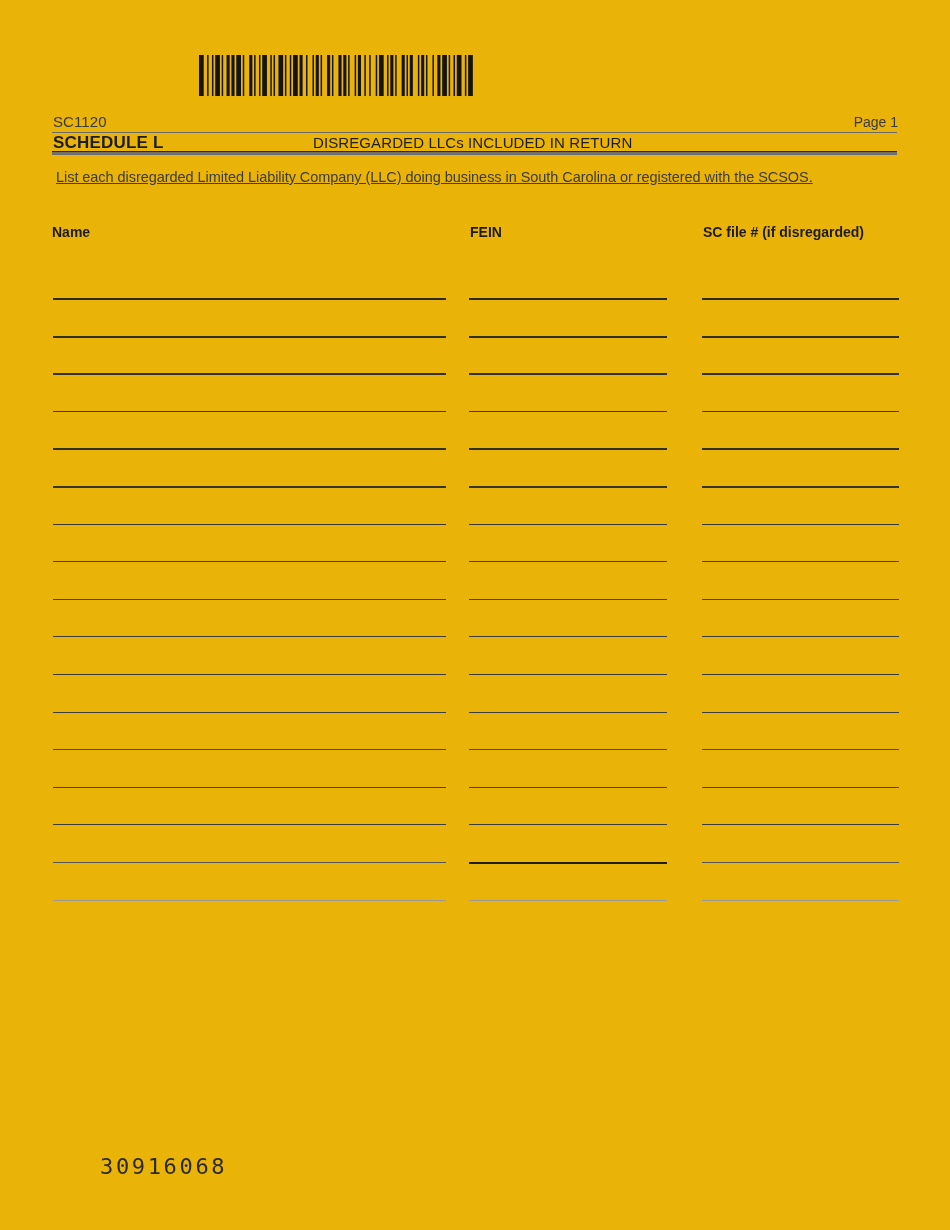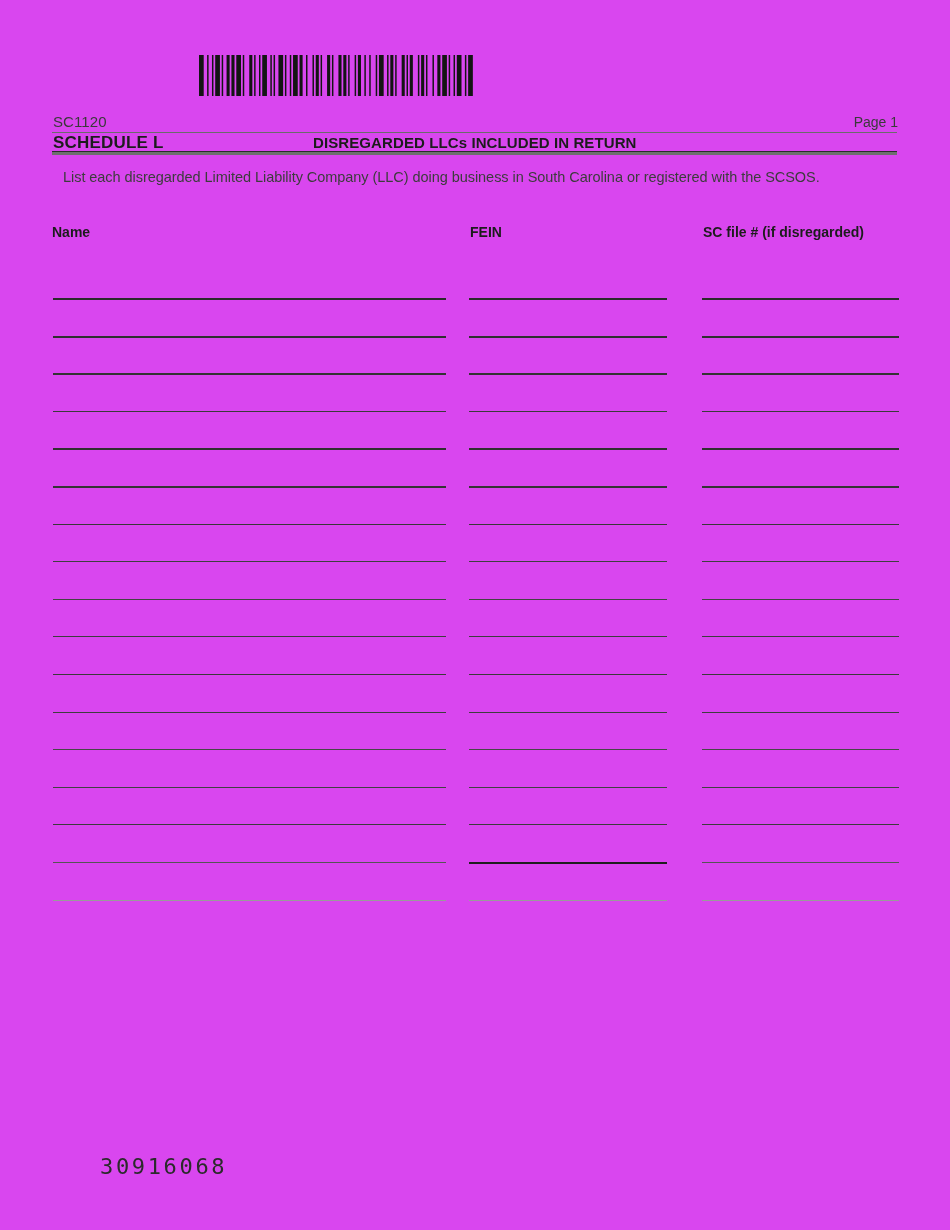--- a/index.html
+++ b/index.html
@@ -9,21 +9,21 @@
     background: #ffffff;
   }
   body {
     font-family: "Liberation Sans", sans-serif;
     color: #231f20;
   }
   .page {
     position: relative;
     width: 950px;
     height: 1230px;
-    background: #d946ef;
+    background: #eab308;
     overflow: hidden;
   }
 
   
   .barcode-wrap {
     position: absolute;
     left: 199px;
     top: 55px;
     width: 274px;
     height: 41px;
@@ -70,34 +70,35 @@
     font-size: 17px;
     font-weight: bold;
     letter-spacing: 0.2px;
     color: #1c1c1c;
   }
   .schedule-title {
     position: absolute;
     left: 313px;
     top: 134px;
     font-size: 15px;
-    font-weight: bold;
+    font-weight: normal;
     letter-spacing: 0.1px;
     color: #1c1c1c;
   }
 
   
   .instruction {
     position: absolute;
-    left: 63px;
+    left: 56px;
     top: 169px;
     font-size: 14.5px;
     color: #3c3c3c;
     letter-spacing: -0.05px;
     white-space: nowrap;
+    text-decoration: underline;
   }
 
   
   .col-head {
     position: absolute;
     top: 224px;
     font-size: 14px;
     font-weight: bold;
     color: #1c1c1c;
     white-space: nowrap;

